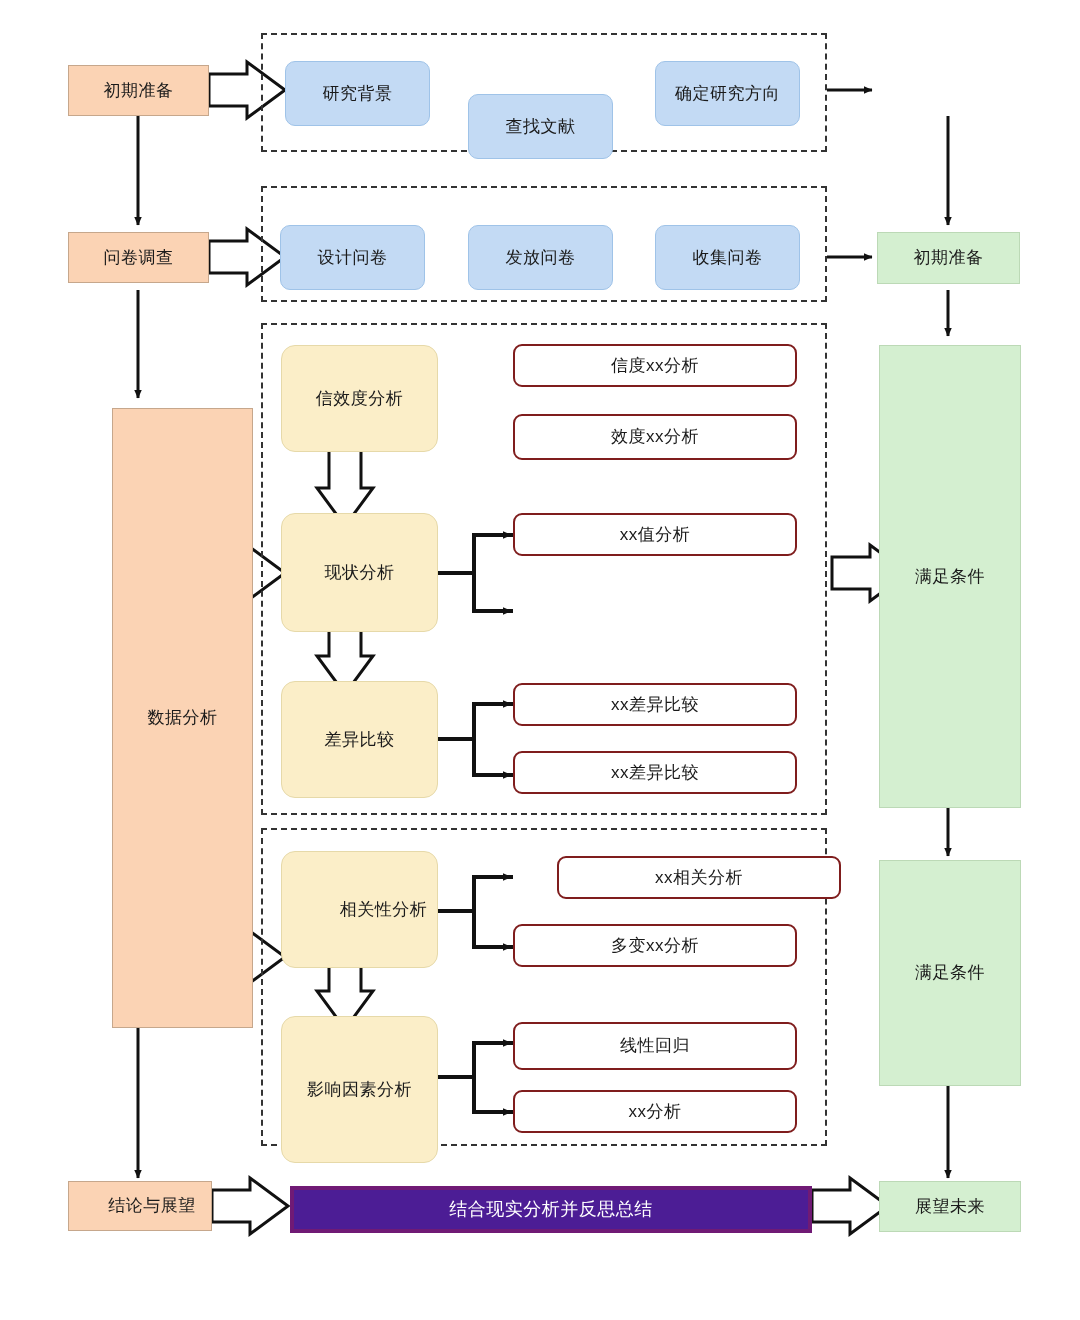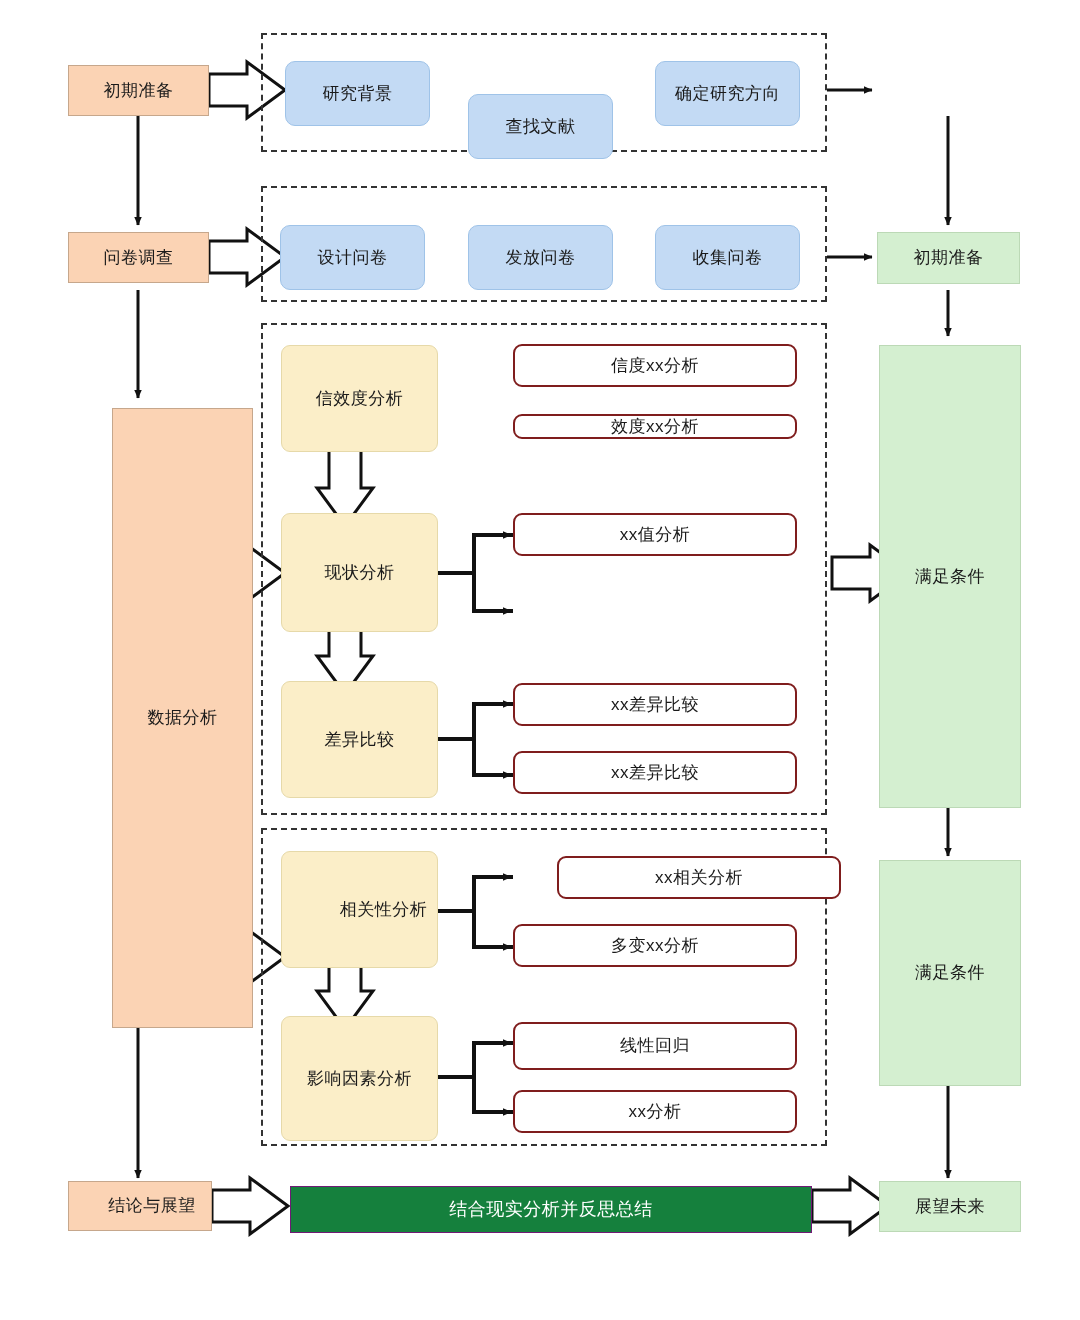--- a/index.html
+++ b/index.html
@@ -39,28 +39,28 @@
   .blue {
     background: #c3daf4;
     border: 1px solid #9fc3e8;
     border-radius: 10px;
   }
   .green-light {
     background: #d4efd0;
     border: 1px solid #bcd9b6;
   }
   .green-solid {
-    background: #15803d;
-    border: 1px solid #701a75;
+    background: #4c1d95;
+    border: 4px solid #701a75;
     color: #ffffff;
   }
   .yellow {
     background: #fbeec8;
     border: 1px solid #e6d9a9;
-    border-radius: 9px;
+    border-radius: 14px;
   }
   .white-pill {
     background: #ffffff;
     border: 2px solid #7f1d1d;
     border-radius: 9px;
     font-size: 17px;
   }
   .dashgroup {
     position: absolute;
     border: 2px dashed #333333;
@@ -164,34 +164,34 @@
   <div class="node blue" style="left:285px; top:61px; width:145px; height:65px;">研究背景</div>
   <div class="node blue" style="left:468px; top:61px; width:145px; height:65px;margin-top:33px;">查找文献</div>
   <div class="node blue" style="left:655px; top:61px; width:145px; height:65px;">确定研究方向</div>
 
   <div class="node blue" style="left:280px; top:225px; width:145px; height:65px;">设计问卷</div>
   <div class="node blue" style="left:468px; top:225px; width:145px; height:65px;">发放问卷</div>
   <div class="node blue" style="left:655px; top:225px; width:145px; height:65px;">收集问卷</div>
 
   <div class="node yellow" style="left:281px; top:345px; width:157px; height:107px;">信效度分析</div>
   <div class="node white-pill" style="left:513px; top:344px; width:284px; height:43px;">信度xx分析</div>
-  <div class="node white-pill" style="left:513px; top:414px; width:284px; height:25px;">效度xx分析</div>
+  <div class="node white-pill" style="left:513px; top:414px; width:284px; height:46px;">效度xx分析</div>
 
   <div class="node yellow" style="left:281px; top:513px; width:157px; height:119px;">现状分析</div>
   <div class="node white-pill" style="left:513px; top:513px; width:284px; height:43px;">xx值分析</div>
 
   <div class="node yellow" style="left:281px; top:681px; width:157px; height:117px;">差异比较</div>
   <div class="node white-pill" style="left:513px; top:683px; width:284px; height:43px;">xx差异比较</div>
   <div class="node white-pill" style="left:513px; top:751px; width:284px; height:43px;">xx差异比较</div>
 
   <div class="node yellow" style="left:281px; top:851px; width:157px; height:117px;padding-left:48px;">相关性分析</div>
   <div class="node white-pill" style="left:513px; top:856px; width:284px; height:43px;margin-left:44px;">xx相关分析</div>
   <div class="node white-pill" style="left:513px; top:924px; width:284px; height:43px;">多变xx分析</div>
 
-  <div class="node yellow" style="left:281px; top:1016px; width:157px; height:125px;">影响因素分析</div>
+  <div class="node yellow" style="left:281px; top:1016px; width:157px; height:147px;">影响因素分析</div>
   <div class="node white-pill" style="left:513px; top:1022px; width:284px; height:48px;">线性回归</div>
   <div class="node white-pill" style="left:513px; top:1090px; width:284px; height:43px;">xx分析</div>
 
 
   <div class="node green-light" style="left:877px; top:232px; width:143px; height:52px;">初期准备</div>
 
   <div class="node green-light" style="left:879px; top:345px; width:142px; height:463px;">满足条件</div>
 
   <div class="node green-light" style="left:879px; top:860px; width:142px; height:226px;">满足条件</div>
 

